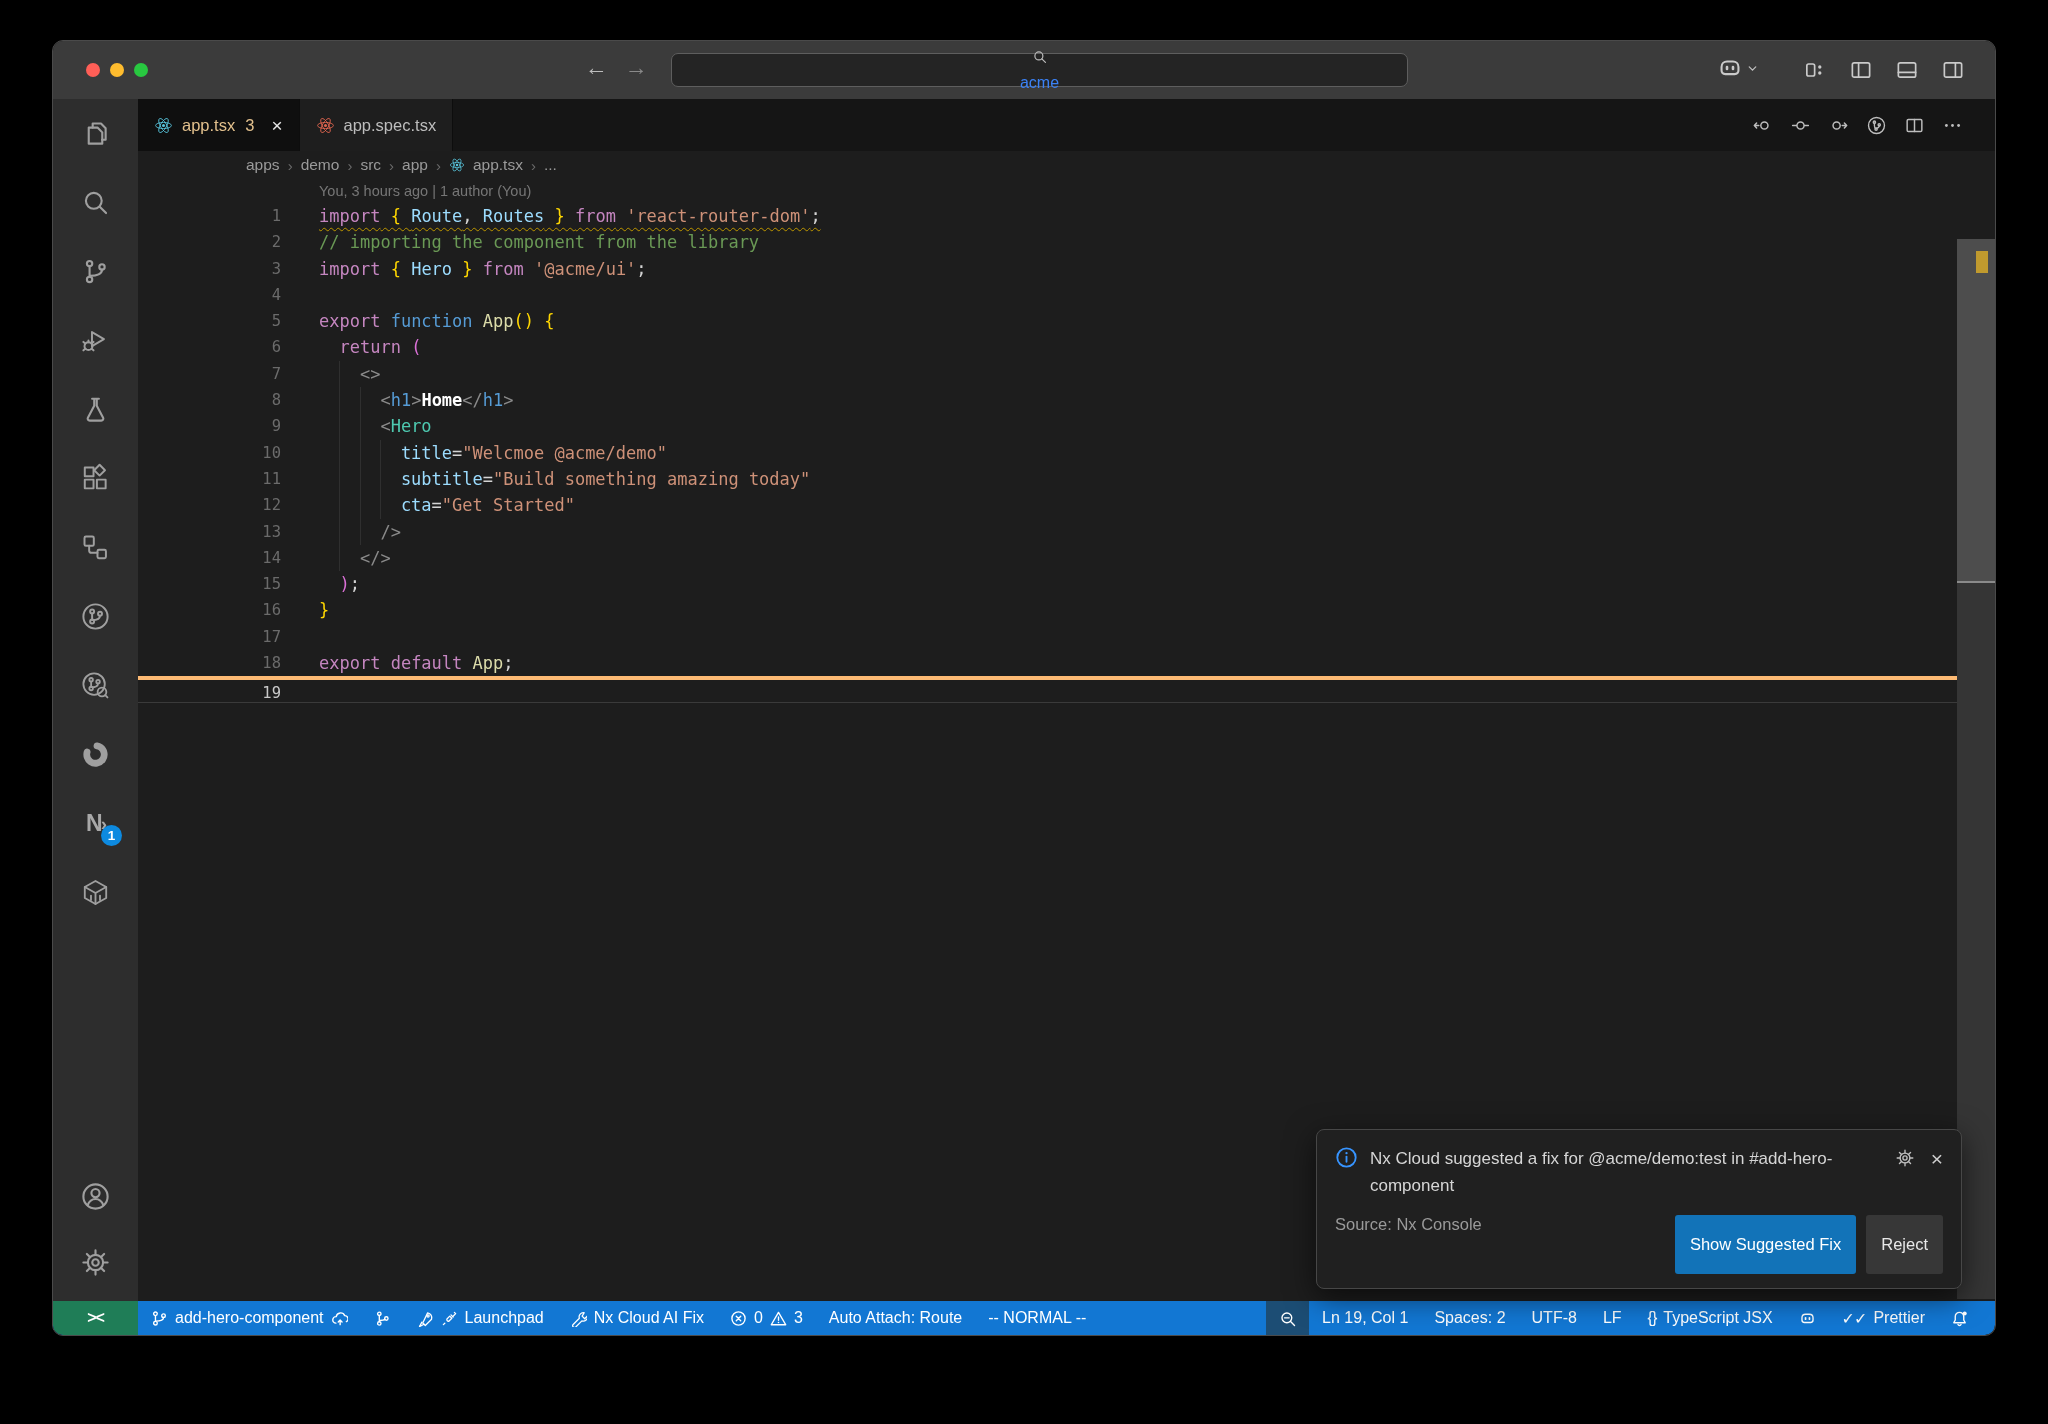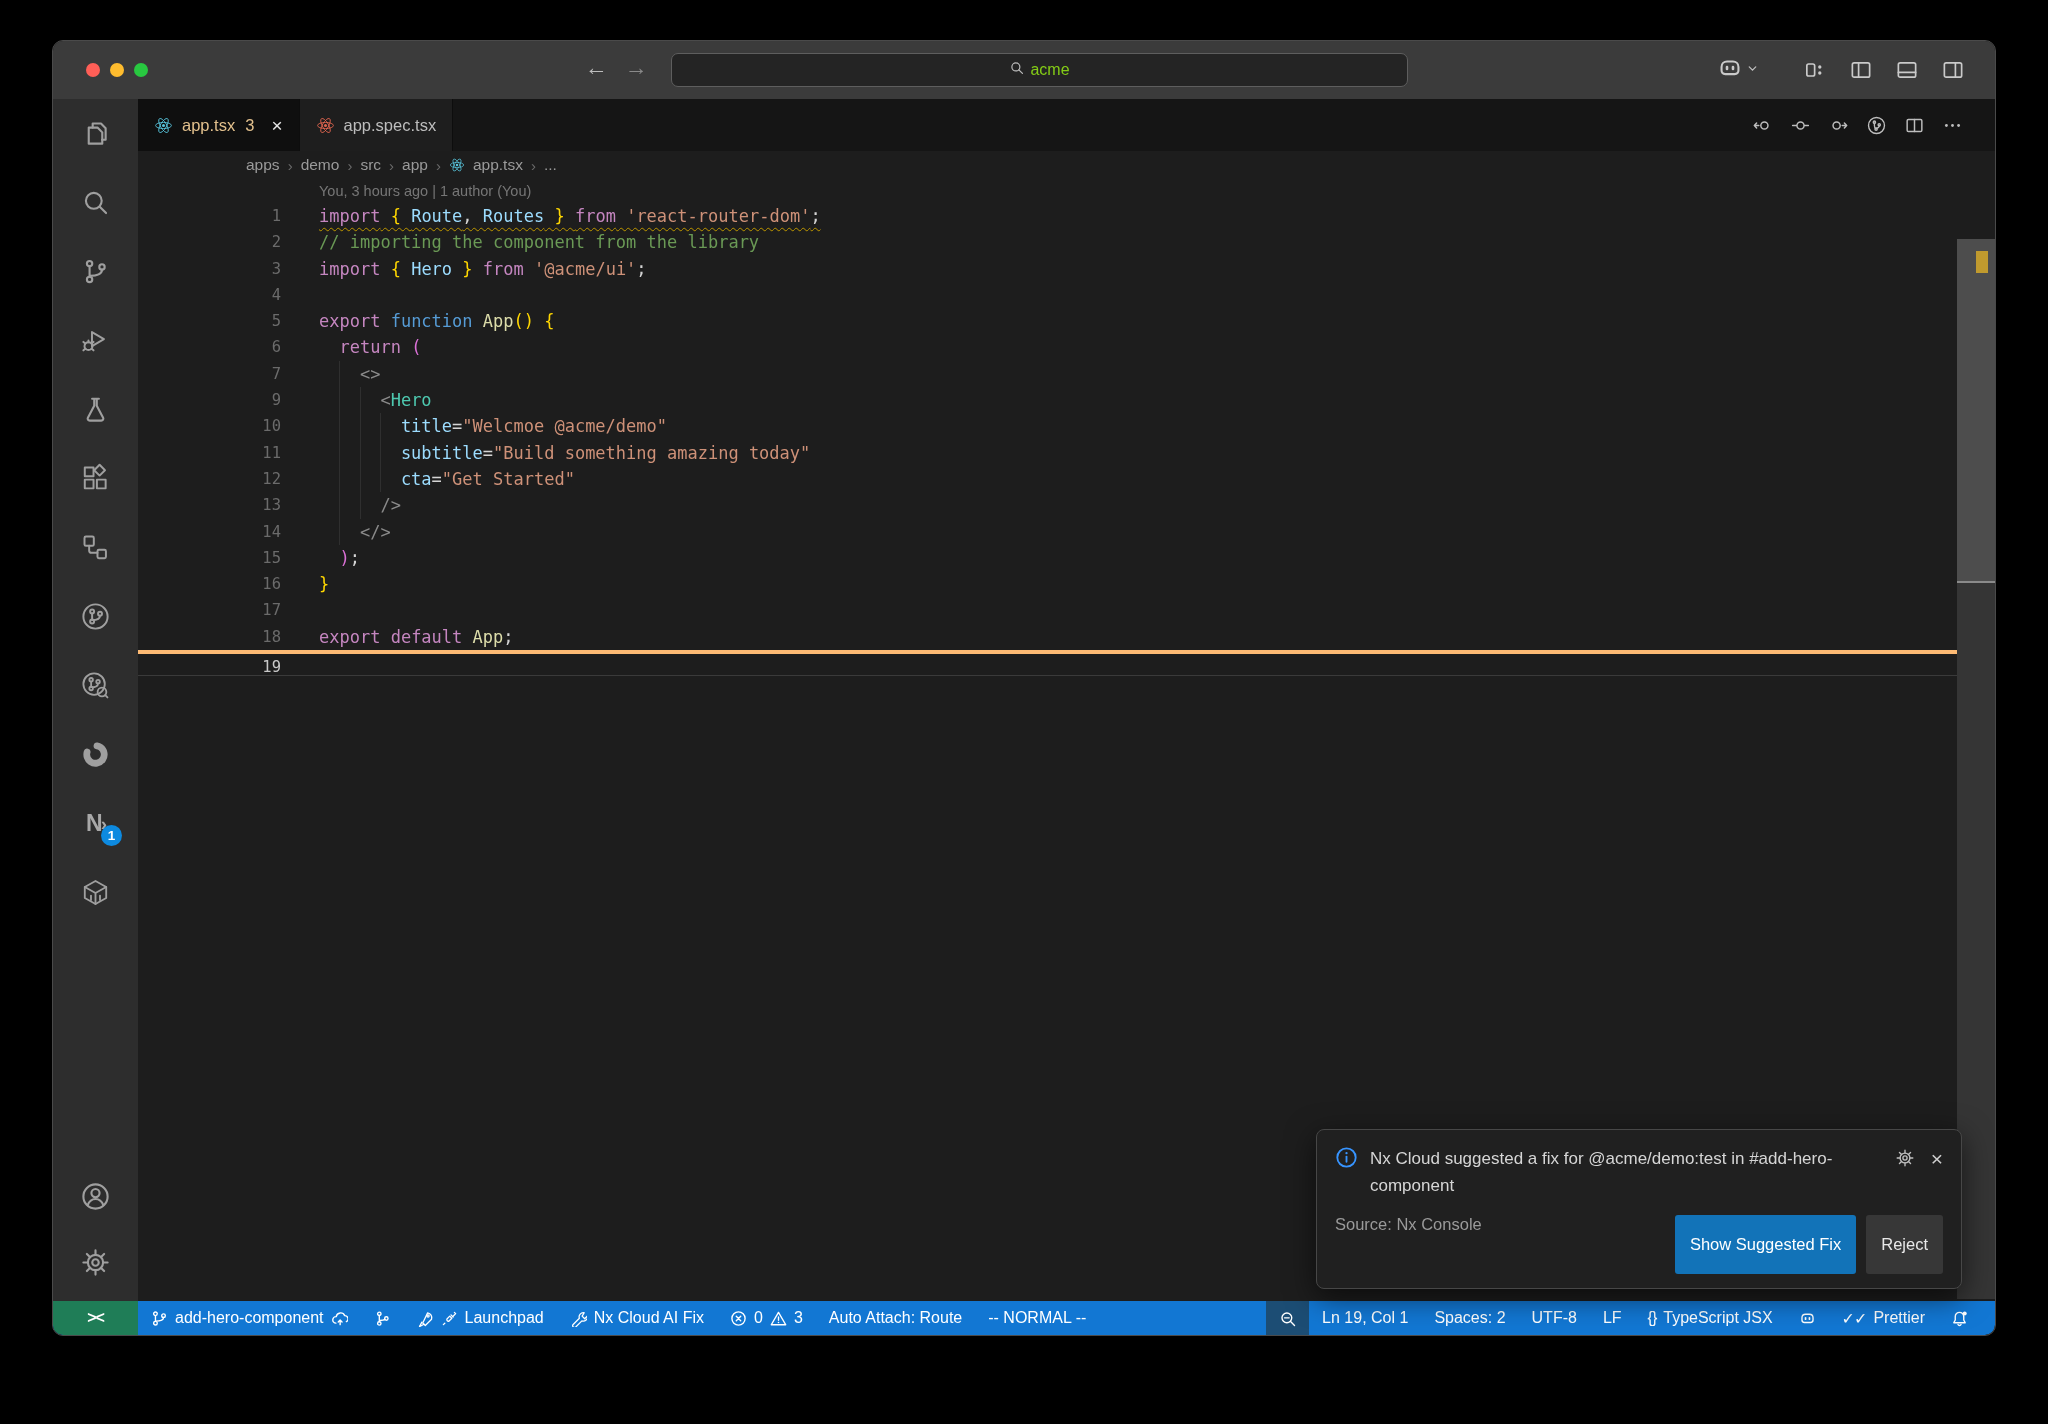--- a/index.html
+++ b/index.html
@@ -6,21 +6,21 @@
     font-family:"Liberation Sans",sans-serif;-webkit-font-smoothing:antialiased;}
   .window{position:absolute;left:52px;top:40px;width:1944px;height:1296px;background:#1d1d1d;
     border-radius:11px;border:1px solid #4a4a4a;box-sizing:border-box;box-shadow:0 24px 70px rgba(0,0,0,.8);overflow:hidden;}
   
   .titlebar{position:absolute;left:0;top:0;right:0;height:58px;background:#3b3b3b;border-bottom:1px solid #262626;}
   .light{position:absolute;top:22px;width:14px;height:14px;border-radius:50%;}
   .l-close{left:33px;background:#ff5f57}.l-min{left:57px;background:#febc2e}.l-zoom{left:81px;background:#28c840}
   .navarrow{position:absolute;top:13px;font-size:23px;color:#bdbdbd;width:30px;text-align:center;cursor:default;}
   .nv-back{left:528px}.nv-fwd{left:568px;color:#8a8a8a}
   .searchbox{position:absolute;left:618px;top:12px;width:735px;height:32px;background:#242424;border:1px solid #5e5e5e;
-    border-radius:7px;display:flex;align-items:center;justify-content:center;gap:5px;color:#84cc16;font-size:16px;}
+    border-radius:7px;display:flex;align-items:center;justify-content:center;gap:5px;color:#3b82f6;font-size:16px;flex-direction:column;}
   .searchbox svg{width:16px;height:16px;color:#bdbdbd}
   .tb-right{position:absolute;right:30px;top:0;height:58px;display:flex;align-items:center;gap:22px;color:#cacaca;}
   .tb-right .tbi svg{width:24px;height:24px;display:block}
   .copilot-wrap{display:flex;align-items:center;gap:3px;margin-right:22px;}
   .copilot-wrap svg.cp{width:26px;height:26px}.copilot-wrap svg.ch{width:13px;height:13px;color:#bdbdbd}
   
   .activitybar{position:absolute;left:0;top:58px;bottom:34px;width:85px;background:#2d2d2d;display:flex;flex-direction:column;}
   #ab-top{flex:0 0 auto}#ab-sp{flex:1}#ab-bottom{flex:0 0 auto;padding-bottom:6px}
   .ab-item{height:69px;display:flex;align-items:center;justify-content:center;color:#9f9f9f;position:relative;}
   .ab-item svg{width:31px;height:31px}
@@ -357,20 +357,21 @@
     <div class="editor">
       <div class="blame">You, 3 hours ago | 1 author (You)</div>
       <div id="code">
           <div class="cl"><span class="ln">1</span><span class="lc"><span class="sq"><span class="tk-kw">import</span><span class="tk-b1"> { </span><span class="tk-id">Route</span><span class="tk-p">, </span><span class="tk-id">Routes</span><span class="tk-b1"> } </span><span class="tk-kw">from</span><span class="tk-str"> 'react-router-dom'</span><span class="tk-p">;</span></span></span></div>
           <div class="cl"><span class="ln">2</span><span class="lc"><span class="tk-cmt">// importing the component from the library</span></span></div>
           <div class="cl"><span class="ln">3</span><span class="lc"><span class="tk-kw">import</span><span class="tk-b1"> { </span><span class="tk-id">Hero</span><span class="tk-b1"> } </span><span class="tk-kw">from</span><span class="tk-str"> '@acme/ui'</span><span class="tk-p">;</span></span></div>
           <div class="cl"><span class="ln">4</span><span class="lc"></span></div>
           <div class="cl"><span class="ln">5</span><span class="lc"><span class="tk-kw">export </span><span class="tk-kwb">function </span><span class="tk-fn">App</span><span class="tk-b1">()</span><span class="tk-p"> </span><span class="tk-b1">{</span></span></div>
           <div class="cl"><span class="ln">6</span><span class="lc"><span class="isp"> </span><span class="tk-kw">return </span><span class="tk-b2">(</span></span></div>
           <div class="cl"><span class="ln">7</span><span class="lc"><span class="isp"> </span><span class="ig"> </span><span class="tk-ang">&lt;&gt;</span></span></div>
+          <div class="cl"><span class="ln">8</span><span class="lc"><span class="isp"> </span><span class="ig"> </span><span class="ig"> </span><span class="tk-ang">&lt;</span><span class="tk-tag">h1</span><span class="tk-ang">&gt;</span><span class="tk-bold">Home</span><span class="tk-ang">&lt;/</span><span class="tk-tag">h1</span><span class="tk-ang">&gt;</span></span></div>
           <div class="cl"><span class="ln">9</span><span class="lc"><span class="isp"> </span><span class="ig"> </span><span class="ig"> </span><span class="tk-ang">&lt;</span><span class="tk-comp">Hero</span></span></div>
           <div class="cl"><span class="ln">10</span><span class="lc"><span class="isp"> </span><span class="ig"> </span><span class="ig"> </span><span class="ig"> </span><span class="tk-id">title</span><span class="tk-p">=</span><span class="tk-str">"Welcmoe @acme/demo"</span></span></div>
           <div class="cl"><span class="ln">11</span><span class="lc"><span class="isp"> </span><span class="ig"> </span><span class="ig"> </span><span class="ig"> </span><span class="tk-id">subtitle</span><span class="tk-p">=</span><span class="tk-str">"Build something amazing today"</span></span></div>
           <div class="cl"><span class="ln">12</span><span class="lc"><span class="isp"> </span><span class="ig"> </span><span class="ig"> </span><span class="ig"> </span><span class="tk-id">cta</span><span class="tk-p">=</span><span class="tk-str">"Get Started"</span></span></div>
           <div class="cl"><span class="ln">13</span><span class="lc"><span class="isp"> </span><span class="ig"> </span><span class="ig"> </span><span class="tk-ang">/&gt;</span></span></div>
           <div class="cl"><span class="ln">14</span><span class="lc"><span class="isp"> </span><span class="ig"> </span><span class="tk-ang">&lt;/&gt;</span></span></div>
           <div class="cl"><span class="ln">15</span><span class="lc"><span class="isp"> </span><span class="tk-b2">)</span><span class="tk-p">;</span></span></div>
           <div class="cl"><span class="ln">16</span><span class="lc"><span class="tk-b1">}</span></span></div>
           <div class="cl"><span class="ln">17</span><span class="lc"></span></div>
           <div class="cl"><span class="ln">18</span><span class="lc"><span class="tk-kw">export </span><span class="tk-kw">default </span><span class="tk-fn">App</span><span class="tk-p">;</span></span></div>

